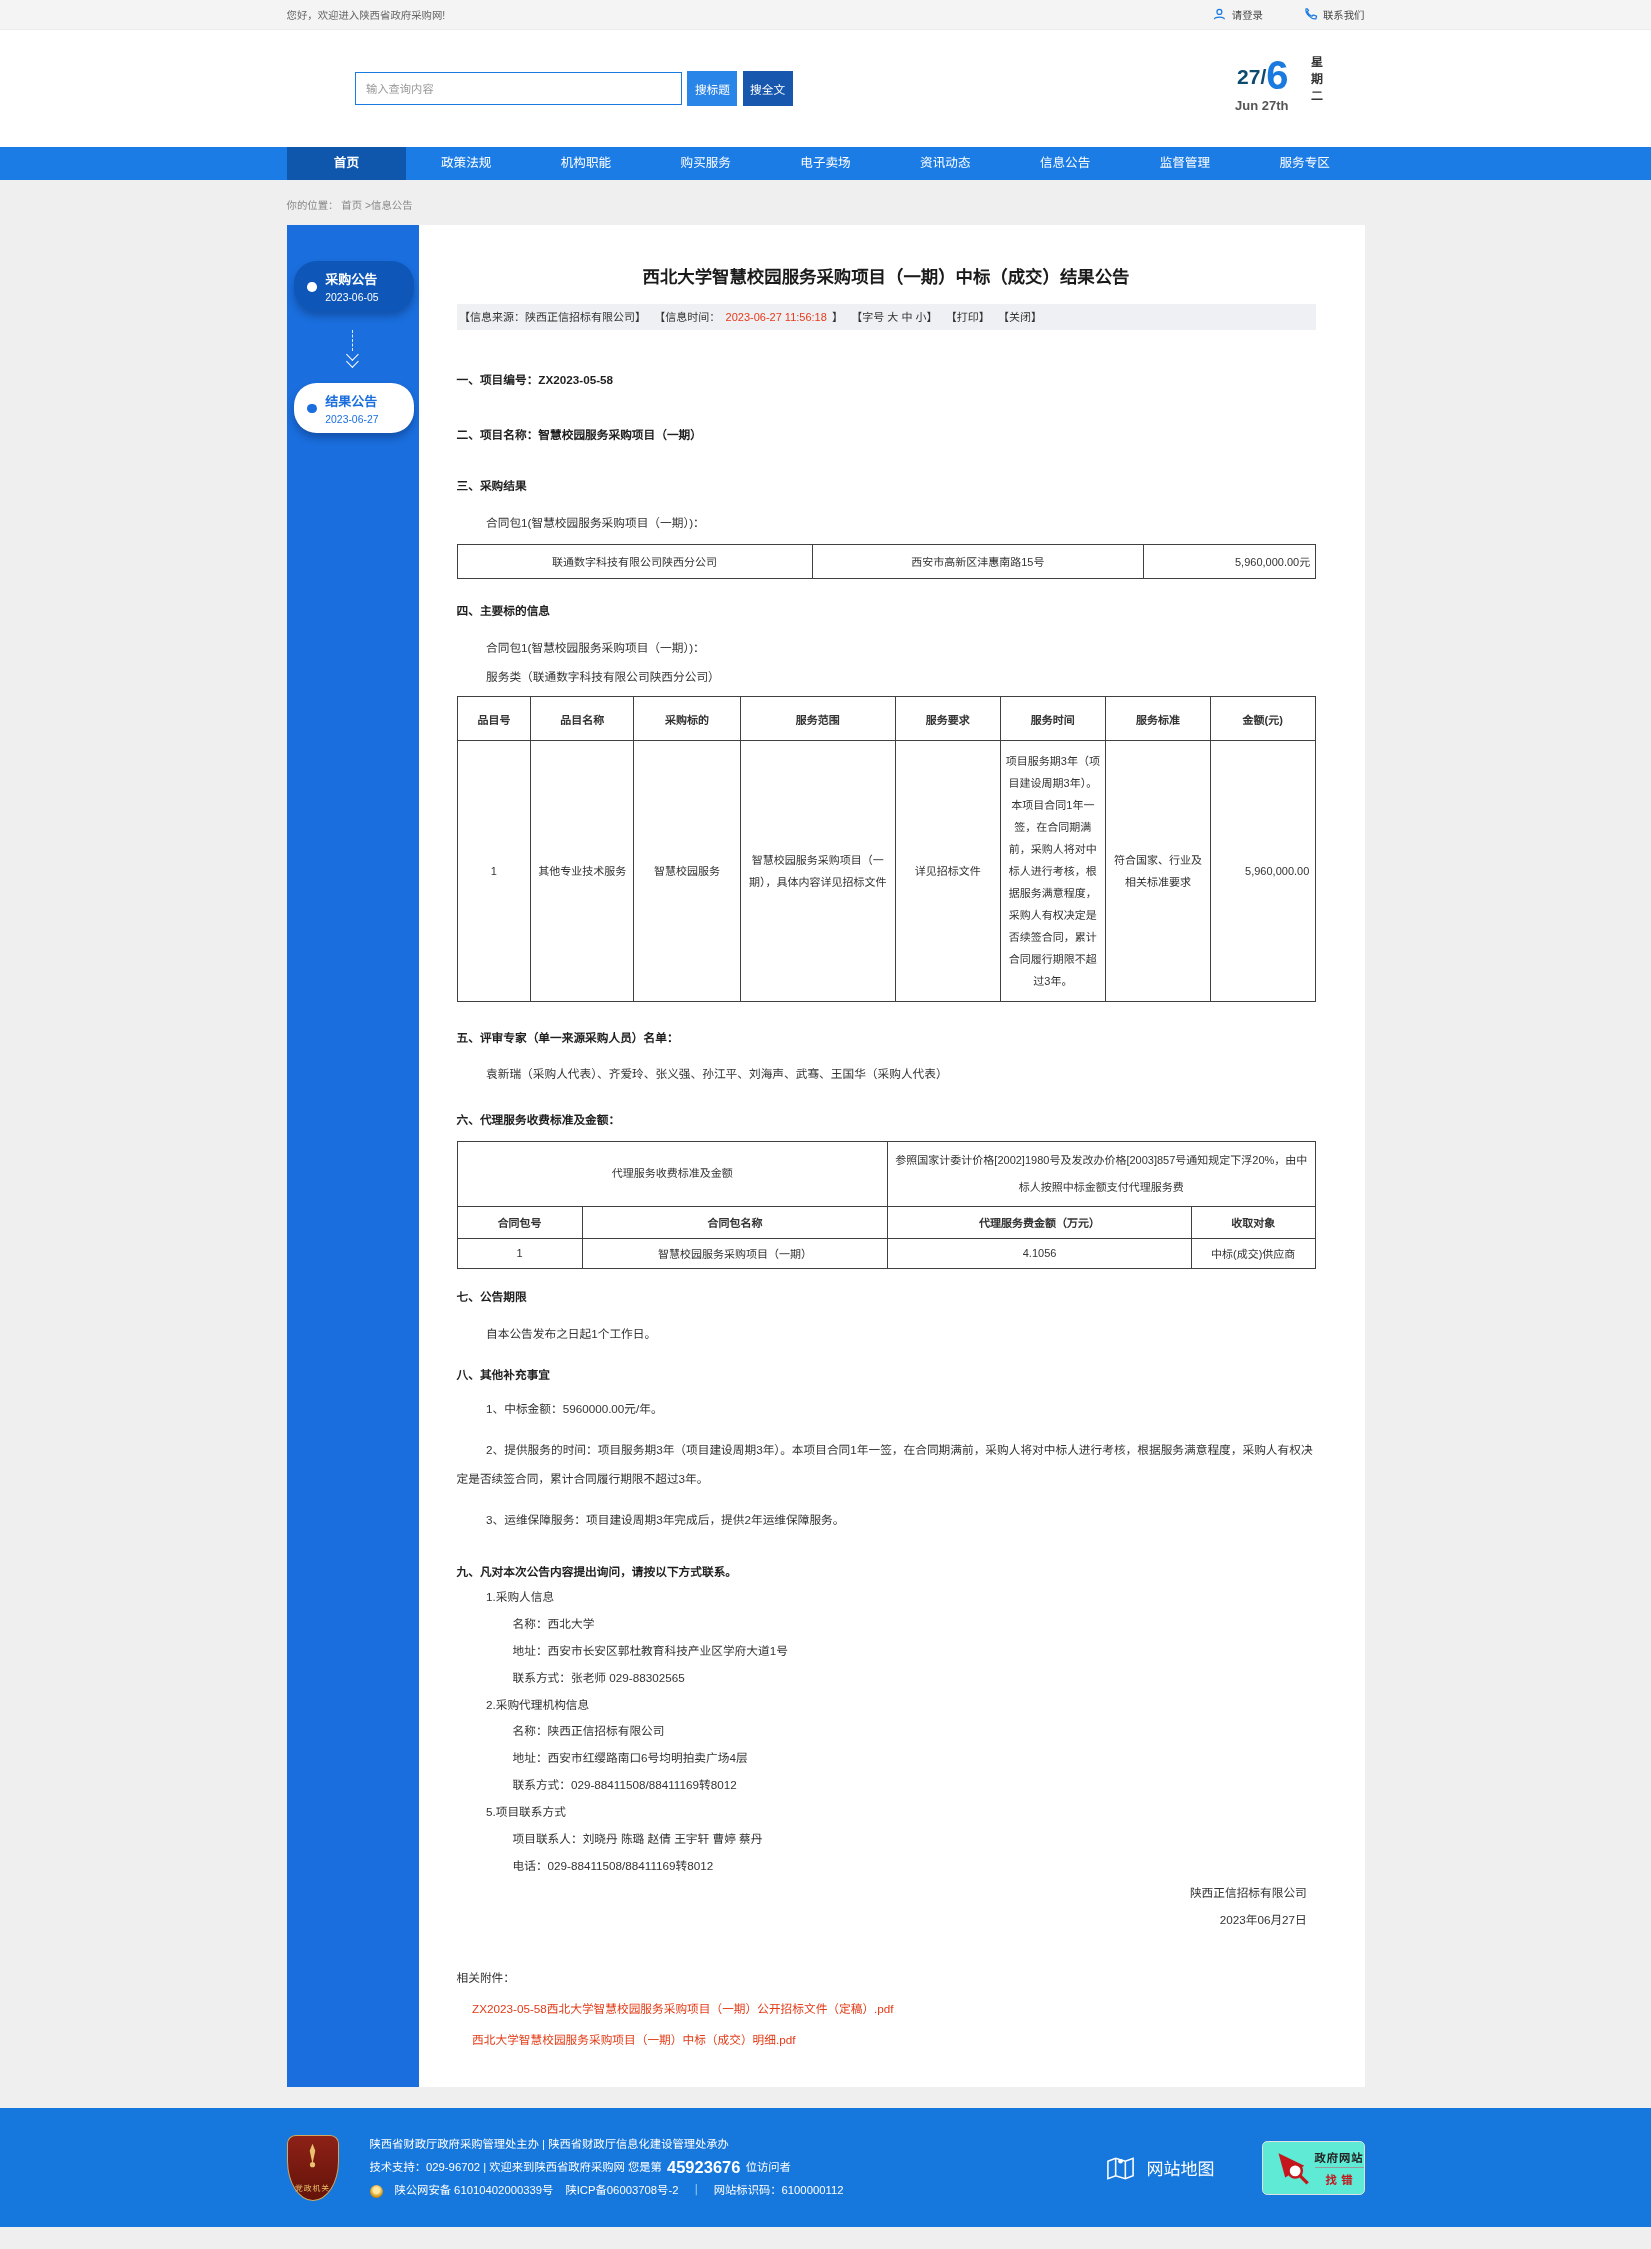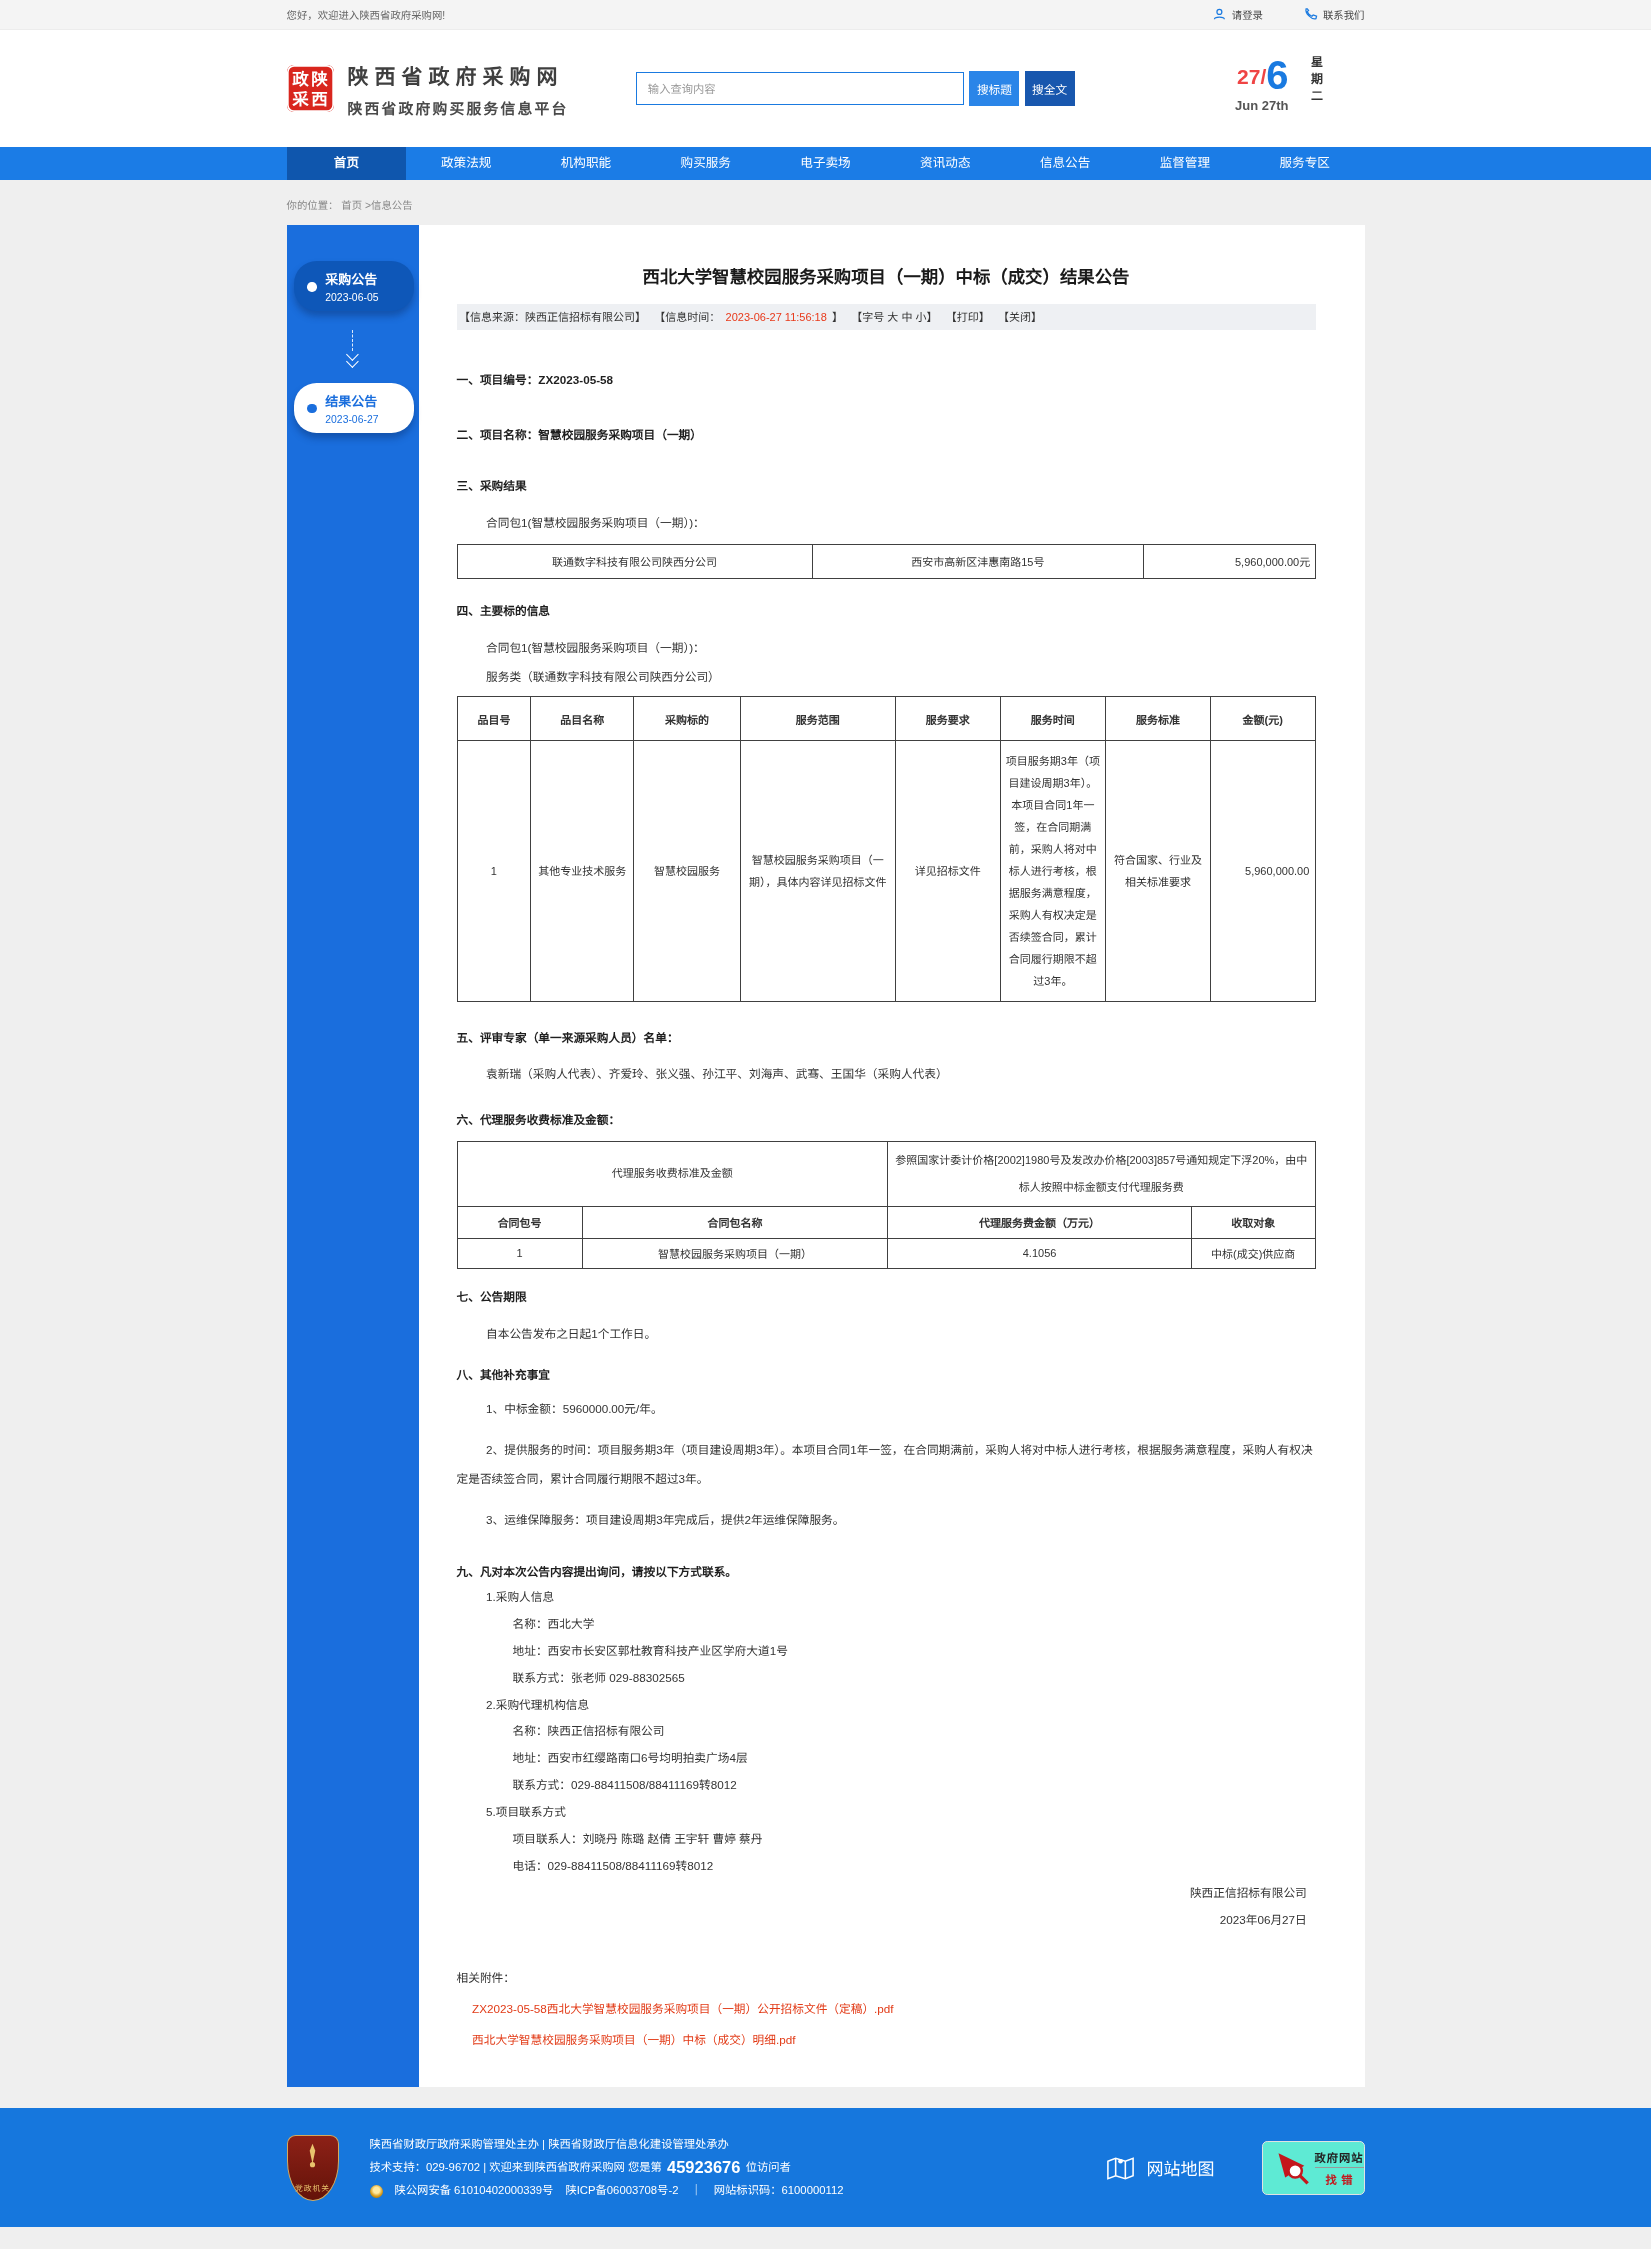--- a/index.html
+++ b/index.html
@@ -37,21 +37,21 @@
     width:305px;height:31px;border:1.7px solid #1a7ae0;padding:0 10.4px;
     font-size:11.3px;color:#333;outline:none;background:#fff;
   }
   .search-input::placeholder{color:#999;}
   .btn-search{height:35px;width:50px;border:none;color:#fff;font-size:11.7px;cursor:pointer;}
   .btn-title{background:#2a85e8;margin-left:5.2px;}
   .btn-full{background:#1857ae;margin-left:5.2px;}
   .date-block{margin-left:auto;margin-right:40px;display:flex;align-items:flex-start;gap:19px;}
   .date-nums{text-align:right;}
   .date-line{display:flex;align-items:flex-start;justify-content:flex-end;}
-  .d-day{color:#ef4444;font-weight:bold;font-size:21px;margin-top:10.4px;}
+  .d-day{color:#0c4a6e;font-weight:bold;font-size:21px;margin-top:10.4px;}
   .d-month{color:#1a7ae0;font-weight:bold;font-size:40px;line-height:40px;}
   .d-en{color:#555;font-weight:bold;font-size:13px;margin-top:3.5px;}
   .d-week{writing-mode:vertical-rl;text-orientation:upright;font-size:12px;font-weight:bold;color:#333;letter-spacing:5.2px;height:68px;}
 
   
   .nav{background:#1b7ce6;height:33px;}
   .nav .wrap{display:flex;height:33px;}
   .nav-item{width:120px;text-align:center;line-height:33px;color:#fff;font-size:12.6px;cursor:pointer;}
   .nav-item.active{background:#0f56ad;font-weight:bold;}
 
@@ -161,30 +161,20 @@
             <path d="M5 3c-2 7 9 18 16 16l1-4-5.5-2-2 2c-3-1.2-6.3-4.5-7.5-7.5l2-2L7 3z"></path>
           </svg>
         <span>联系我们</span>
       </span>
     </div>
   </div>
 </div>
 
 <div class="header">
   <div class="wrap">
-    <div class="logo-block">
-      <div class="logo-seal">
-        <span>政陕</span>
-        <span>采西</span>
-      </div>
-      <div class="logo-text">
-        <div class="site-title">陕西省政府采购网</div>
-        <div class="site-subtitle">陕西省政府购买服务信息平台</div>
-      </div>
-    </div>
     <div class="search-block">
       <input class="search-input" type="text" placeholder="输入查询内容" style="">
       <button class="btn-search btn-title">搜标题</button>
       <button class="btn-search btn-full">搜全文</button>
     </div>
     <div class="date-block">
       <div class="date-nums">
         <div class="date-line">
           <span class="d-day">27/</span>
           <span class="d-month">6</span>

